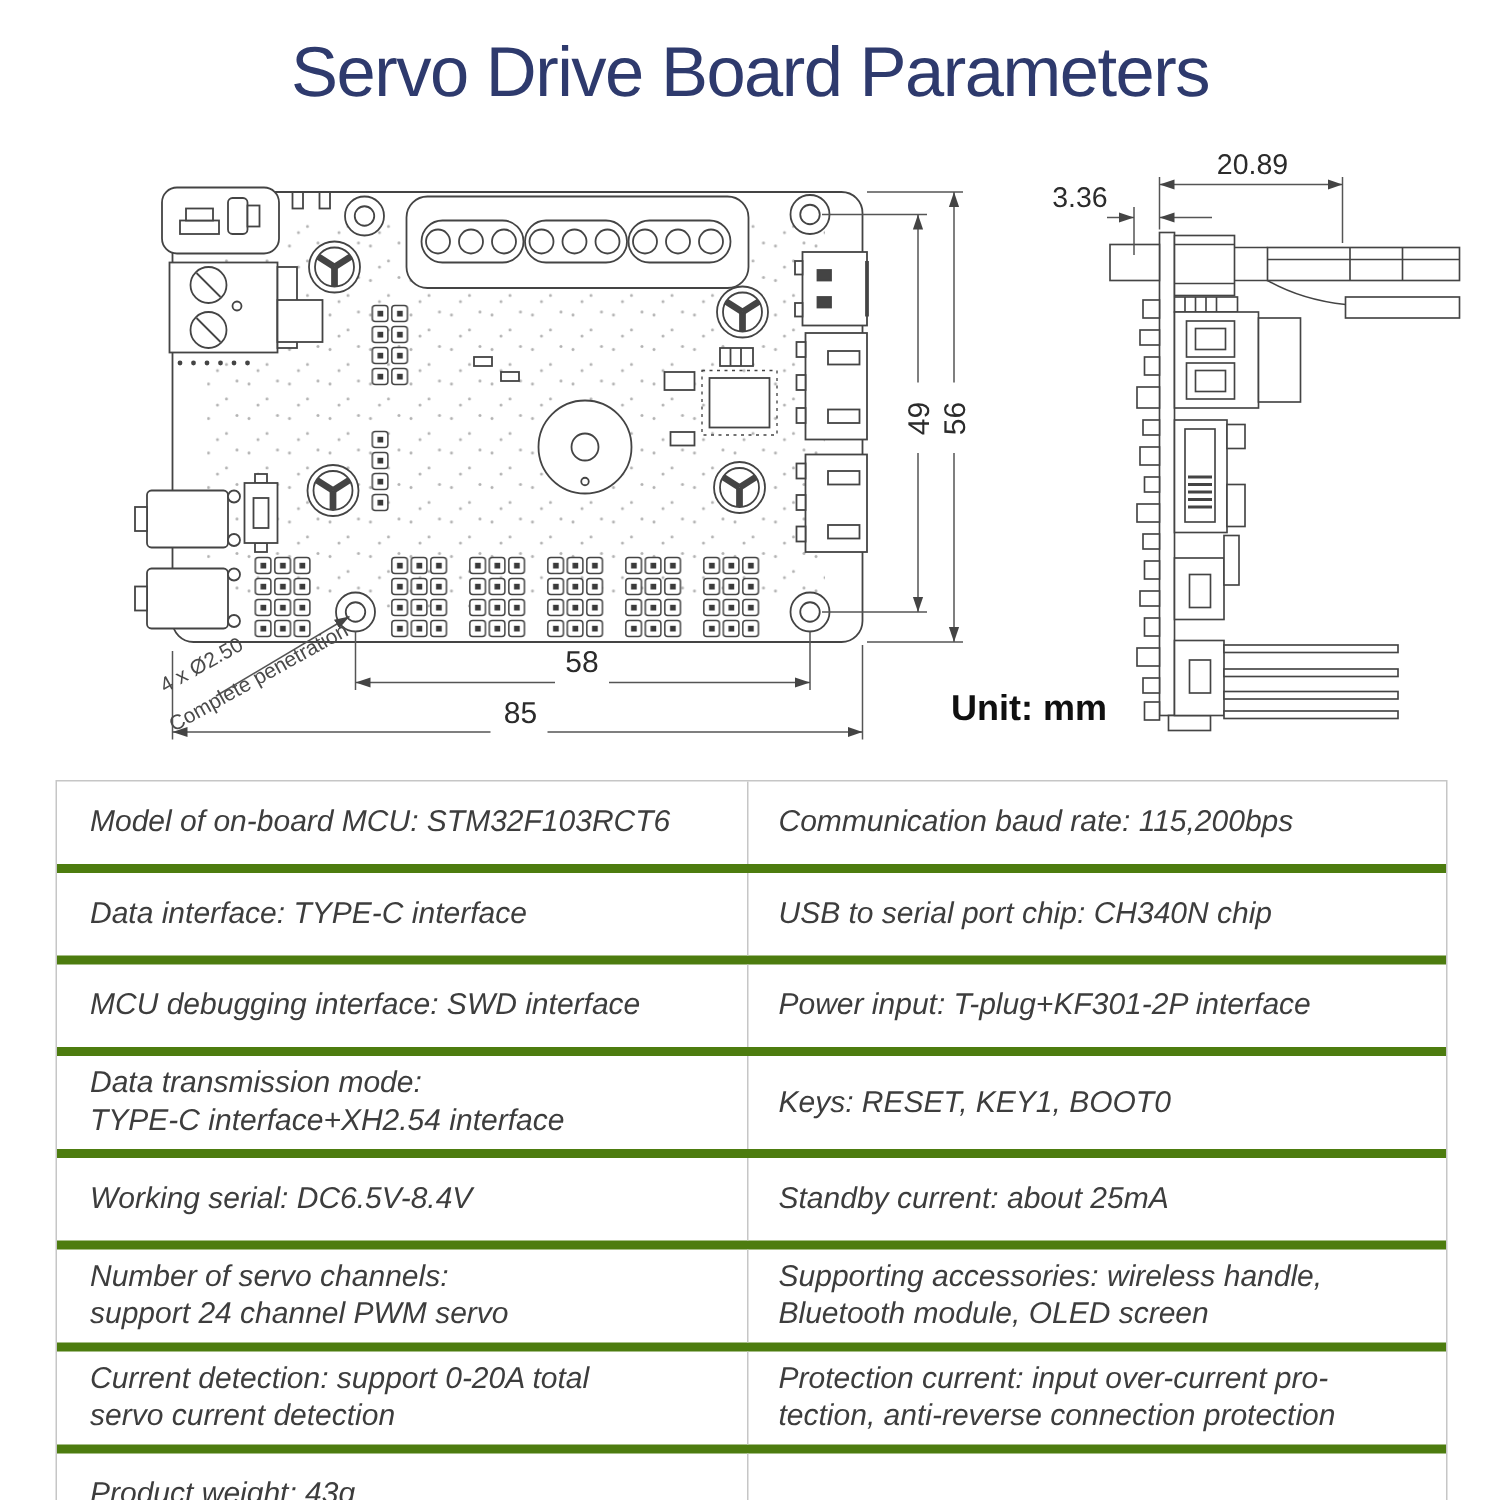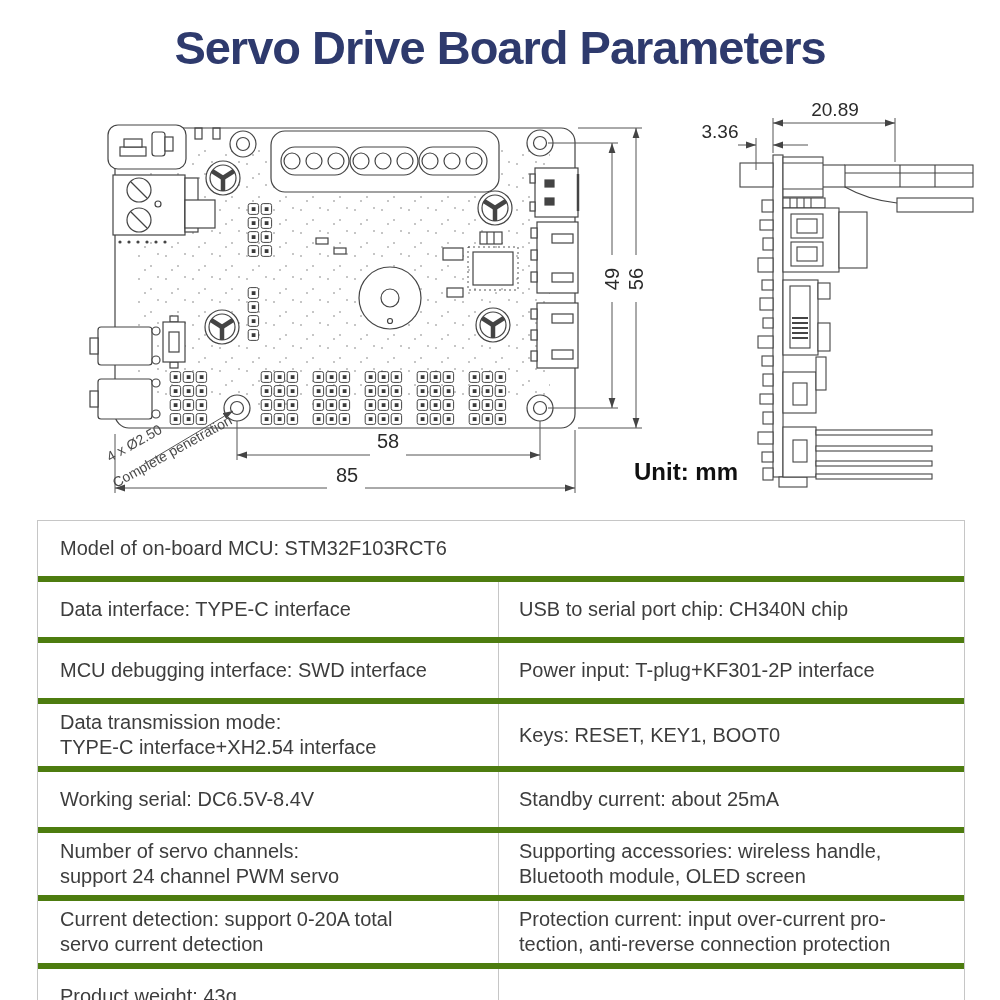--- a/index.html
+++ b/index.html
@@ -1,31 +1,31 @@
 <!DOCTYPE html>
 <html><head>
 <meta charset="utf-8">
 <style>
   html,body{margin:0;padding:0;background:#ffffff;}
   .page{position:relative;width:1000px;height:1000px;background:#ffffff;overflow:hidden;
         font-family:"Liberation Sans",sans-serif;}
   .title{position:absolute;left:0;top:20px;width:1000px;text-align:center;
-         font-size:47px;font-weight:700;letter-spacing:-1px;color:#2e3a6d;}
+         font-size:47px;font-weight:400;letter-spacing:-1px;color:#2e3a6d;}
   .drawing{position:absolute;left:0;top:90px;width:1000px;height:422px;}
   svg text{font-family:"Liberation Sans",sans-serif;}
   .dim{font-size:20px;fill:#2b2b2b;}
   .dim-small{font-size:19px;fill:#2b2b2b;}
   .callout{font-size:14px;fill:#4a4a4a;}
   .unit{font-size:24px;font-weight:700;fill:#101010;}
   .spec-table{position:absolute;left:37px;top:520px;width:926px;
               border:1px solid #c6c6c6;color:#3d3d3d;font-size:20px;}
   .srow{display:grid;grid-template-columns:460px 1fr;}
   .srow + .srow{border-top:6px solid #4d7c0f;}
   .cell{min-height:43px;padding:6px 12px 6px 22px;line-height:25px;
-        white-space:pre-line;display:flex;align-items:center;}
+        white-space:pre-line;display:flex;align-items:center;font-style:italic;}
   .cell.r{border-left:1px solid #c6c6c6;padding-left:20px;}
 </style>
 </head>
 <body>
 
 <div class="page">
 
   <div class="title">Servo Drive Board Parameters</div>
 
   <div class="drawing">
@@ -350,20 +350,21 @@
     <text class="dim-small" x="835" y="26" text-anchor="middle">20.89</text>
     <text class="dim-small" x="720" y="48" text-anchor="middle">3.36</text>
 
     <text class="unit" x="686" y="390" text-anchor="middle">Unit: mm</text>
   </svg>
   </div>
 
   <div class="spec-table">
     <div class="srow">
       <div class="cell">Model of on-board MCU: STM32F103RCT6</div>
+      <div class="cell r">Communication baud rate: 115,200bps</div>
     </div>
     <div class="srow">
       <div class="cell">Data interface: TYPE-C interface</div>
       <div class="cell r">USB to serial port chip: CH340N chip</div>
     </div>
     <div class="srow">
       <div class="cell">MCU debugging interface: SWD interface</div>
       <div class="cell r">Power input: T-plug+KF301-2P interface</div>
     </div>
     <div class="srow">

